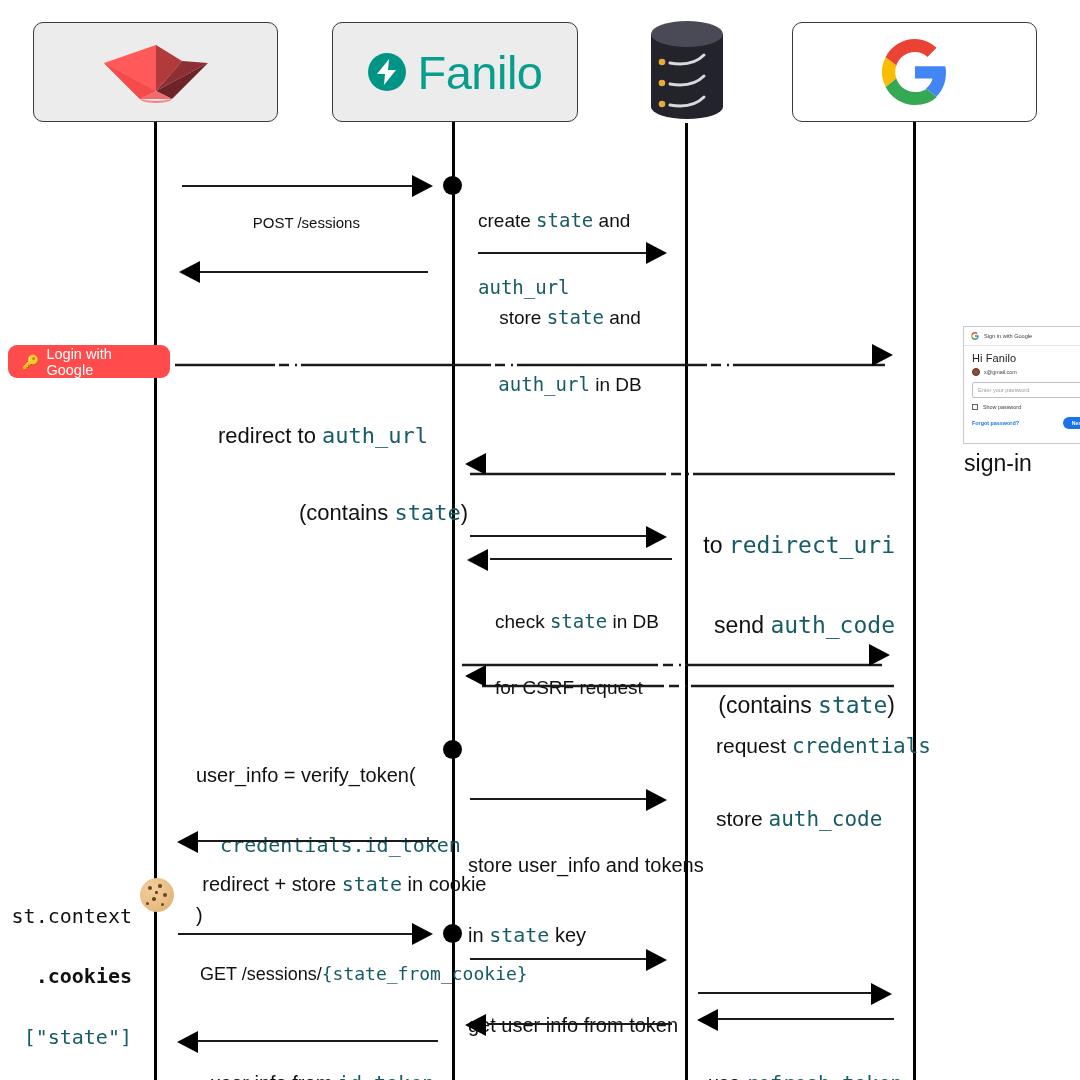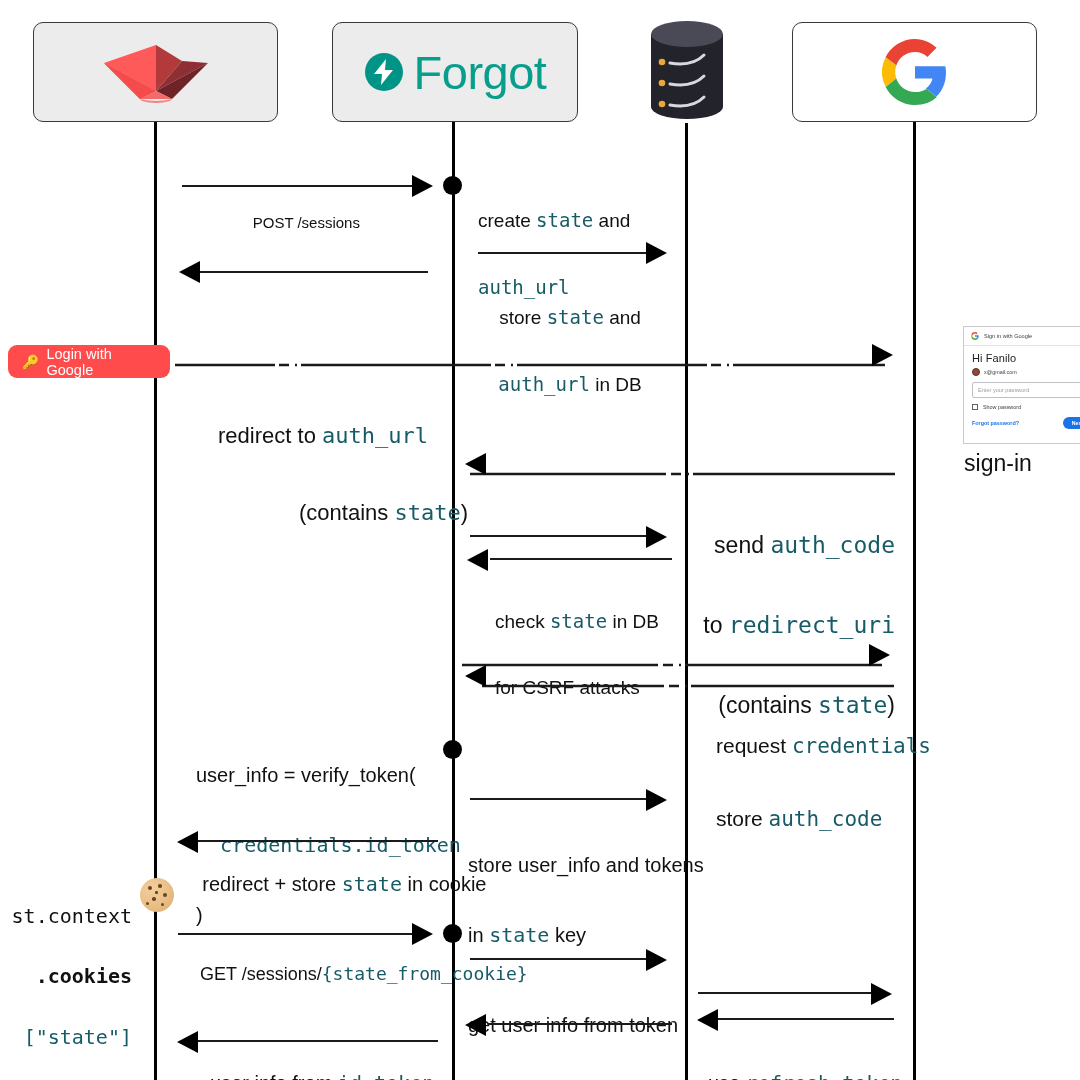--- a/index.html
+++ b/index.html
@@ -77,21 +77,21 @@
       <path d="M44 62 Q60 66 76 62 L74 64 Q60 68 46 64 Z" fill="#f9807f"></path>
     </svg>
   </div>
 
   <div class="pbox gray" style="left:332px;top:22px;width:246px;height:100px;">
     <div style="display:flex;align-items:center;gap:10px;">
       <svg width="40" height="40" viewBox="0 0 40 40">
         <circle cx="20" cy="20" r="19" fill="#009486"></circle>
         <polygon points="22,7 10,22 18,22 17,33 29,18 21,18" fill="#ffffff"></polygon>
       </svg>
-      <span style="font-size:47px;color:#089e8c;letter-spacing:-0.5px;">Forgot</span>
+      <span style="font-size:47px;color:#089e8c;letter-spacing:-0.5px;">Fanilo</span>
     </div>
   </div>
 
   <div class="abs" style="left:648px;top:18px;">
     <svg width="78" height="105" viewBox="0 0 78 105">
       <path d="M3 16 v73 a36 12 0 0 0 72 0 v-73 z" fill="#23232b"></path>
       <ellipse cx="39" cy="16" rx="36" ry="13" fill="#4a4a57"></ellipse>
       <g stroke="#d8d8de" stroke-width="3" fill="none" stroke-linecap="round">
         <path d="M22 45 q22 4 34 -8"></path>
         <path d="M22 66 q22 4 34 -8"></path>
@@ -186,32 +186,32 @@
   </div>
   <div class="lab c sans" style="left:929px;top:450px;width:138px;font-size:23px;">sign-in</div>
 
   <div class="abs" style="left:470px;top:462px;width:425px;height:4px;">
     <svg width="425" height="4" viewBox="0 0 425 4" preserveAspectRatio="none">
       <line x1="0" y1="2" x2="425" y2="2" stroke="#1a1a1a" stroke-width="2.4" stroke-dasharray="196 5 10 6 2 4 202"></line>
     </svg>
   </div>
   <div class="arrow left" style="left:465px;top:453px;"></div>
   <div class="lab r sans" style="left:600px;top:479px;width:295px;font-size:23px;">
+    <div><span>to </span><span class="mono" style="font-size:23px">redirect_uri</span></div>
     <div><span>send </span><span class="mono" style="font-size:23px">auth_code</span></div>
-    <div><span>to </span><span class="mono" style="font-size:23px">redirect_uri</span></div>
     <div><span>(contains </span><span class="mono" style="font-size:23px">state</span><span>)</span></div>
   </div>
 
   <div class="msg-line" style="left:470px;top:535px;width:178px;"></div>
   <div class="arrow right" style="left:646px;top:526px;"></div>
   <div class="msg-line" style="left:490px;top:558px;width:182px;"></div>
   <div class="arrow left" style="left:467px;top:549px;"></div>
   <div class="lab sans" style="left:495px;top:566px;font-size:19px;">
     <div><span>check </span><span class="mono" style="font-size:19px">state</span><span> in DB</span></div>
-    <div><span>for CSRF attacks</span></div>
+    <div><span>for CSRF request</span></div>
   </div>
 
   <div class="abs" style="left:462px;top:653px;width:420px;height:4px;">
     <svg width="420" height="4" viewBox="0 0 420 4" preserveAspectRatio="none">
       <line x1="0" y1="2" x2="420" y2="2" stroke="#1a1a1a" stroke-width="2.4" stroke-dasharray="196 5 10 6 2 4 197"></line>
     </svg>
   </div>
   <div class="arrow right" style="left:869px;top:644px;"></div>
   <div class="abs" style="left:482px;top:674px;width:412px;height:4px;">
     <svg width="412" height="4" viewBox="0 0 412 4" preserveAspectRatio="none">

